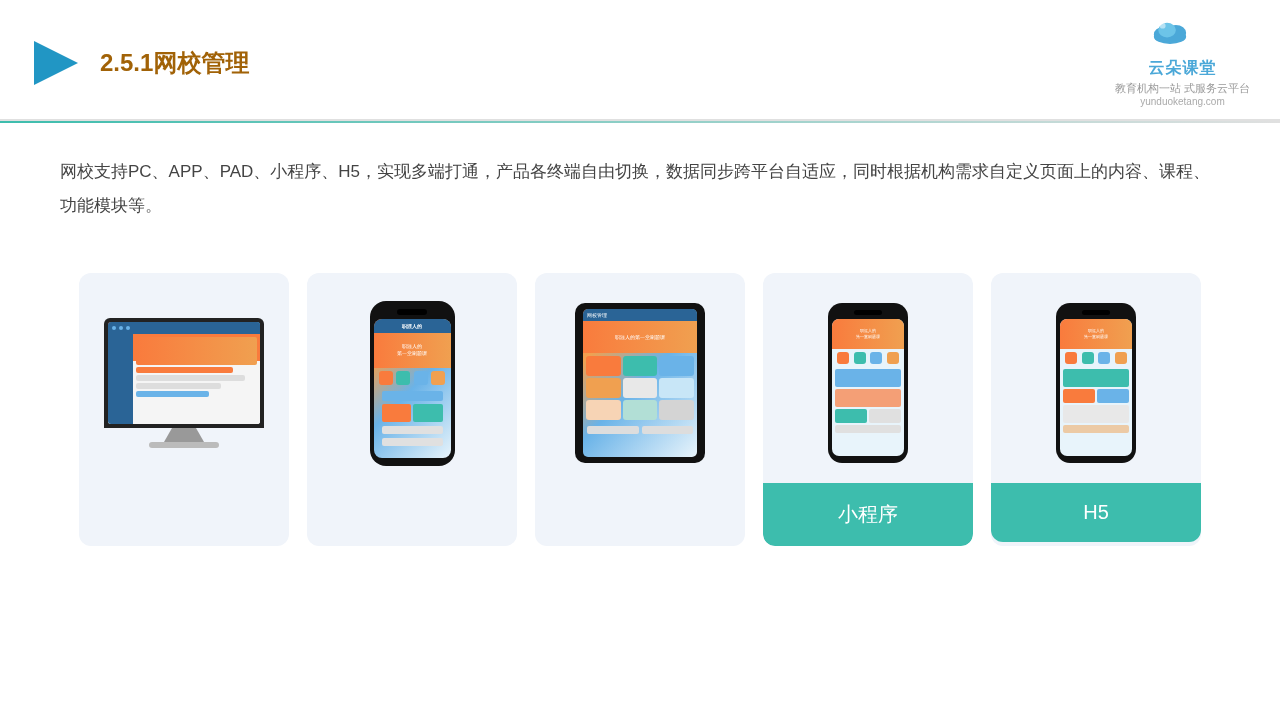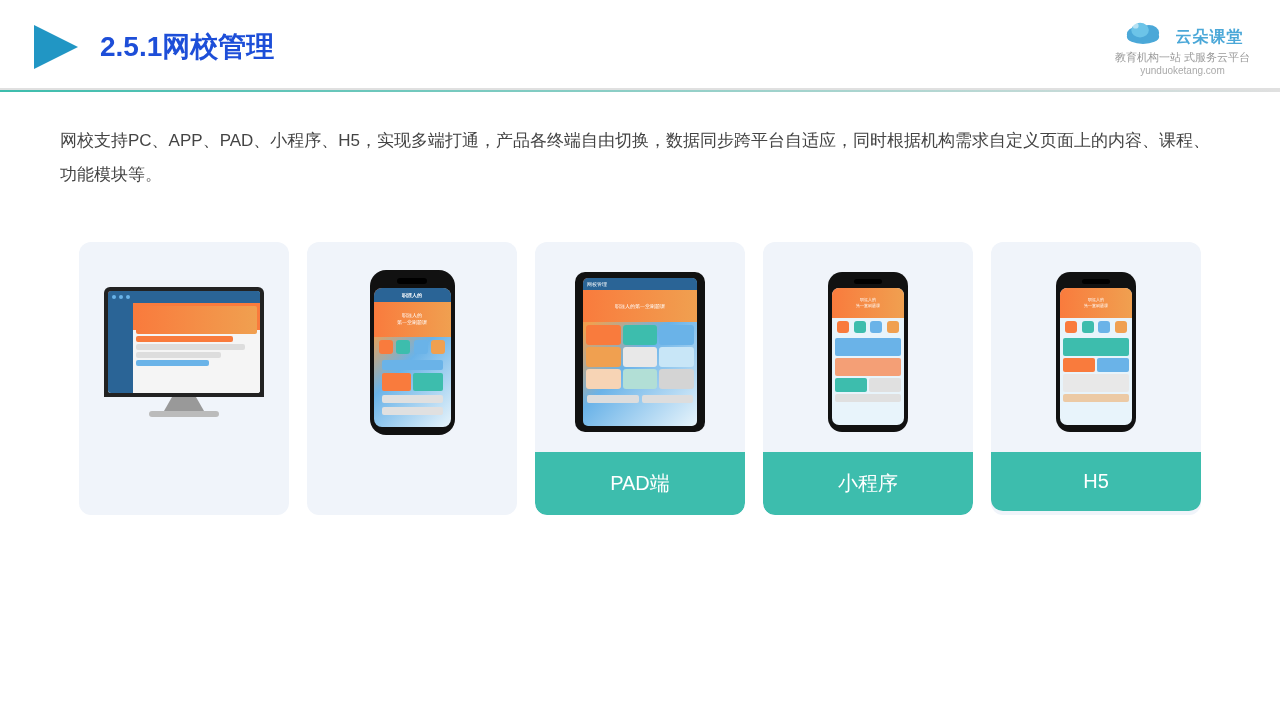--- a/index.html
+++ b/index.html
@@ -23,33 +23,34 @@
     .header-left {
       display: flex;
       align-items: center;
       gap: 18px;
     }
     .play-icon {
       width: 52px;
       height: 52px;
     }
     .page-title {
-      font-size: 28px;
+      font-size: 24px;
       font-weight: bold;
-      color: #1d4ed8;
+      color: #a16207;
     }
     .logo-area {
       display: flex;
       flex-direction: column;
       align-items: center;
     }
     .logo-cloud {
       display: flex;
-      align-items: flex-end;
+      align-items: flex-start;
       gap: 10px;
+      flex-direction: column;
     }
     .logo-text {
       font-size: 16px;
       color: #4ba8d8;
       font-weight: bold;
       letter-spacing: 1px;
     }
     .logo-sub {
       font-size: 11px;
       color: #999;
@@ -524,21 +525,20 @@
               <div class="tablet-cell" style="background:#d4d4d4"></div>
             </div>
             <div style="display:flex;gap:3px;padding:3px 4px">
               <div style="flex:1;height:8px;background:#ddd;border-radius:2px"></div>
               <div style="flex:1;height:8px;background:#ddd;border-radius:2px"></div>
             </div>
           </div>
         </div>
       </div>
     </div>
-    <div class="card-label">PAD端</div>
   </div>
 
   <div class="card">
     <div class="card-image-area">
       <div class="phone-mockup">
         <div class="miniphone-outer">
           <div class="miniphone-notch"></div>
           <div class="miniphone-screen">
             <div class="miniphone-top-banner">
               <span class="miniphone-banner-text">职涯人的<br>第一堂刷题课</span>

